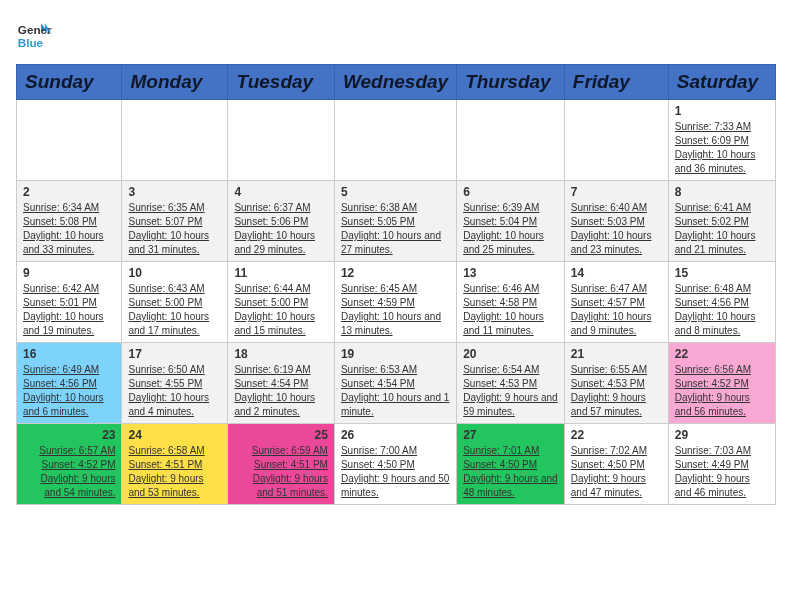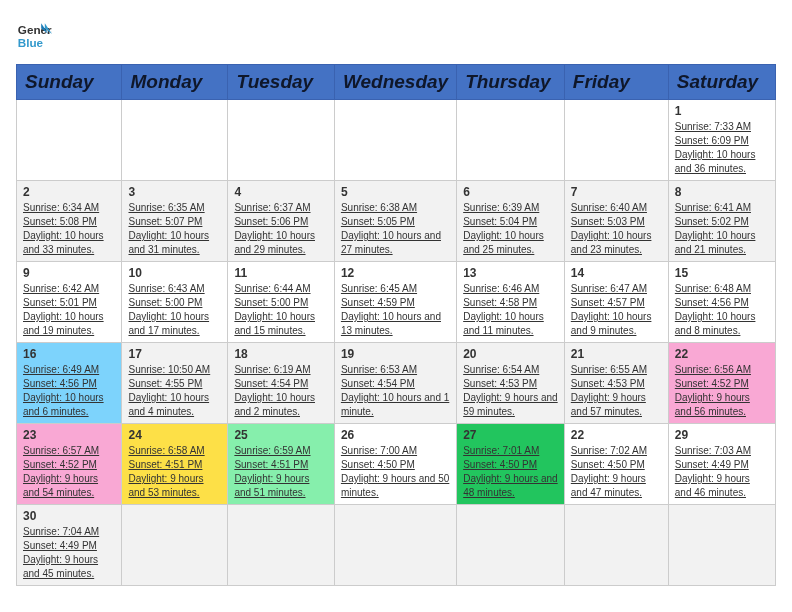--- a/index.html
+++ b/index.html
@@ -219,21 +219,21 @@
       </tr>
       <tr>
         <td style="background: #7dd3fc;">
           <span class="day-number">16</span>
           <div class="day-info">Sunrise: 6:49 AM
 Sunset: 4:56 PM
 Daylight: 10 hours and 6 minutes.</div>
         </td>
         <td style="background: rgb(242, 242, 242);">
           <span class="day-number">17</span>
-          <div class="day-info">Sunrise: 10:50 AM
+          <div class="day-info">Sunrise: 6:50 AM
 Sunset: 4:55 PM
 Daylight: 10 hours and 4 minutes.</div>
         </td>
         <td style="background: rgb(242, 242, 242);">
           <span class="day-number">18</span>
           <div class="day-info">Sunrise: 6:19 AM
 Sunset: 4:54 PM
 Daylight: 10 hours and 2 minutes.</div>
         </td>
         <td style="background: rgb(242, 242, 242); margin-top: 20px;">
@@ -255,33 +255,33 @@
 Daylight: 9 hours and 57 minutes.</div>
         </td>
         <td style="background: #f9a8d4;">
           <span class="day-number">22</span>
           <div class="day-info">Sunrise: 6:56 AM
 Sunset: 4:52 PM
 Daylight: 9 hours and 56 minutes.</div>
         </td>
       </tr>
       <tr>
-        <td style="background: #f9a8d4;">
+        <td style="background: #22c55e; text-align: right;">
           <span class="day-number">23</span>
           <div class="day-info">Sunrise: 6:57 AM
 Sunset: 4:52 PM
 Daylight: 9 hours and 54 minutes.</div>
         </td>
         <td style="background: #fde047;">
           <span class="day-number">24</span>
           <div class="day-info">Sunrise: 6:58 AM
 Sunset: 4:51 PM
 Daylight: 9 hours and 53 minutes.</div>
         </td>
-        <td style="background: #86efac;">
+        <td style="background: #ec4899; text-align: right;">
           <span class="day-number">25</span>
           <div class="day-info">Sunrise: 6:59 AM
 Sunset: 4:51 PM
 Daylight: 9 hours and 51 minutes.</div>
         </td>
         <td style="background: rgb(255, 255, 255); margin-left: 12px;">
           <span class="day-number">26</span>
           <div class="day-info">Sunrise: 7:00 AM
 Sunset: 4:50 PM
 Daylight: 9 hours and 50 minutes.</div>
@@ -298,28 +298,14 @@
 Sunset: 4:50 PM
 Daylight: 9 hours and 47 minutes.</div>
         </td>
         <td style="background: rgb(255, 255, 255); margin-top: 7px;">
           <span class="day-number">29</span>
           <div class="day-info">Sunrise: 7:03 AM
 Sunset: 4:49 PM
 Daylight: 9 hours and 46 minutes.</div>
         </td>
       </tr>
-      <tr>
-        <td style="background: rgb(242, 242, 242);">
-          <span class="day-number">30</span>
-          <div class="day-info">Sunrise: 7:04 AM
-Sunset: 4:49 PM
-Daylight: 9 hours and 45 minutes.</div>
-        </td>
-        <td class="empty-cell"></td>
-        <td class="empty-cell"></td>
-        <td class="empty-cell"></td>
-        <td class="empty-cell"></td>
-        <td class="empty-cell"></td>
-        <td class="empty-cell"></td>
-      </tr>
     </tbody>
 </table>
 
 </body></html>

